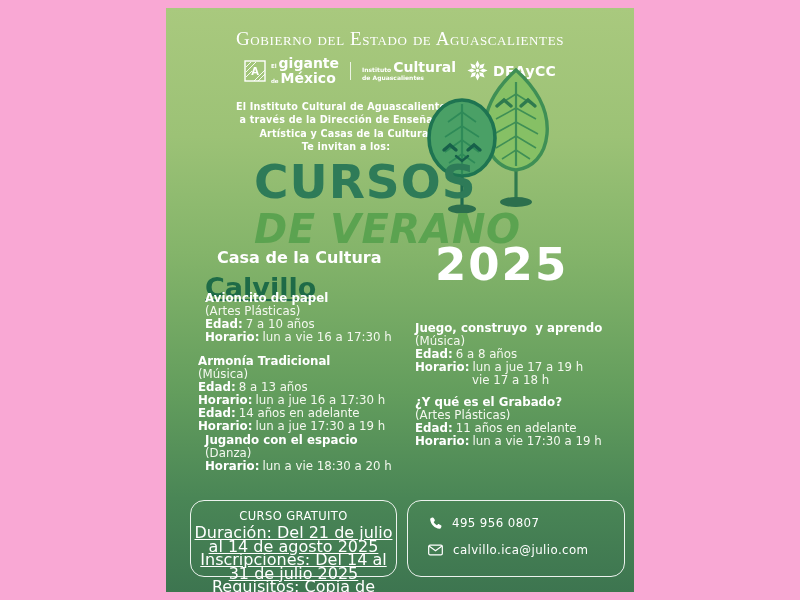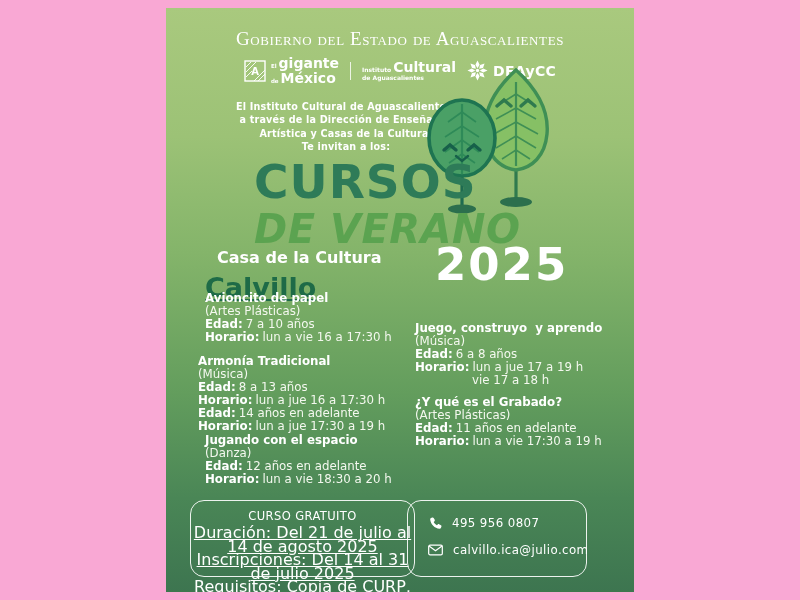--- a/index.html
+++ b/index.html
@@ -79,24 +79,24 @@
   .pos-l3 { left:39px;  top:426px; }
   .pos-r1 { left:249px; top:314px; }
   .pos-r2 { left:249px; top:388px; }
 
   
   .round-box {
     position:absolute; top:492px; height:77px;
     border:1.3px solid rgba(255,255,255,.9); border-radius:14px;
     color:#fff;
   }
-  .info-box { left:24px; width:225px; text-align:center; padding-top:8px; }
+  .info-box { left:24px; width:207px; text-align:center; padding-top:8px; }
   .info-heading { font-size:11.5px; letter-spacing:.4px; margin-bottom:3px; }
   .info-line { font-size:16px; line-height:13.5px;text-decoration:underline; }
-  .contact-box { left:241px; width:180px; padding:15px 0 0 20px; }
+  .contact-box { left:241px; width:218px; padding:15px 0 0 20px; }
   .contact-row { display:flex; align-items:center; gap:10px;
                  font-size:11.8px; letter-spacing:.4px; margin-bottom:13px; }
   .contact-row svg { flex:0 0 auto; }
 </style>
 </head>
 <body>
 
 <div class="stage">
   <div class="poster">
 
@@ -203,21 +203,20 @@
       <div class="c-cat">(Música)</div>
       <div class="c-row"><b>Edad:</b><span>8 a 13 años</span></div>
       <div class="c-row"><b>Horario:</b><span>lun a jue 16 a 17:30 h</span></div>
       <div class="c-row"><b>Edad:</b><span>14 años en adelante</span></div>
       <div class="c-row"><b>Horario:</b><span>lun a jue 17:30 a 19 h</span></div>
     </div>
 
     <div class="course pos-l3">
       <div class="c-title">Jugando con el espacio</div>
       <div class="c-cat">(Danza)</div>
-      <div class="c-row"><b>Edad:</b><span>12 años en adelante</span></div>
       <div class="c-row"><b>Horario:</b><span>lun a vie 18:30 a 20 h</span></div>
     </div>
 
     <div class="course pos-r1">
       <div class="c-title">Juego, construyo  y aprendo</div>
       <div class="c-cat">(Música)</div>
       <div class="c-row"><b>Edad:</b><span>6 a 8 años</span></div>
       <div class="c-row"><b>Horario:</b><span>lun a jue 17 a 19 h</span></div>
       <div class="c-row indent"><span>vie 17 a 18 h</span></div>
     </div>

